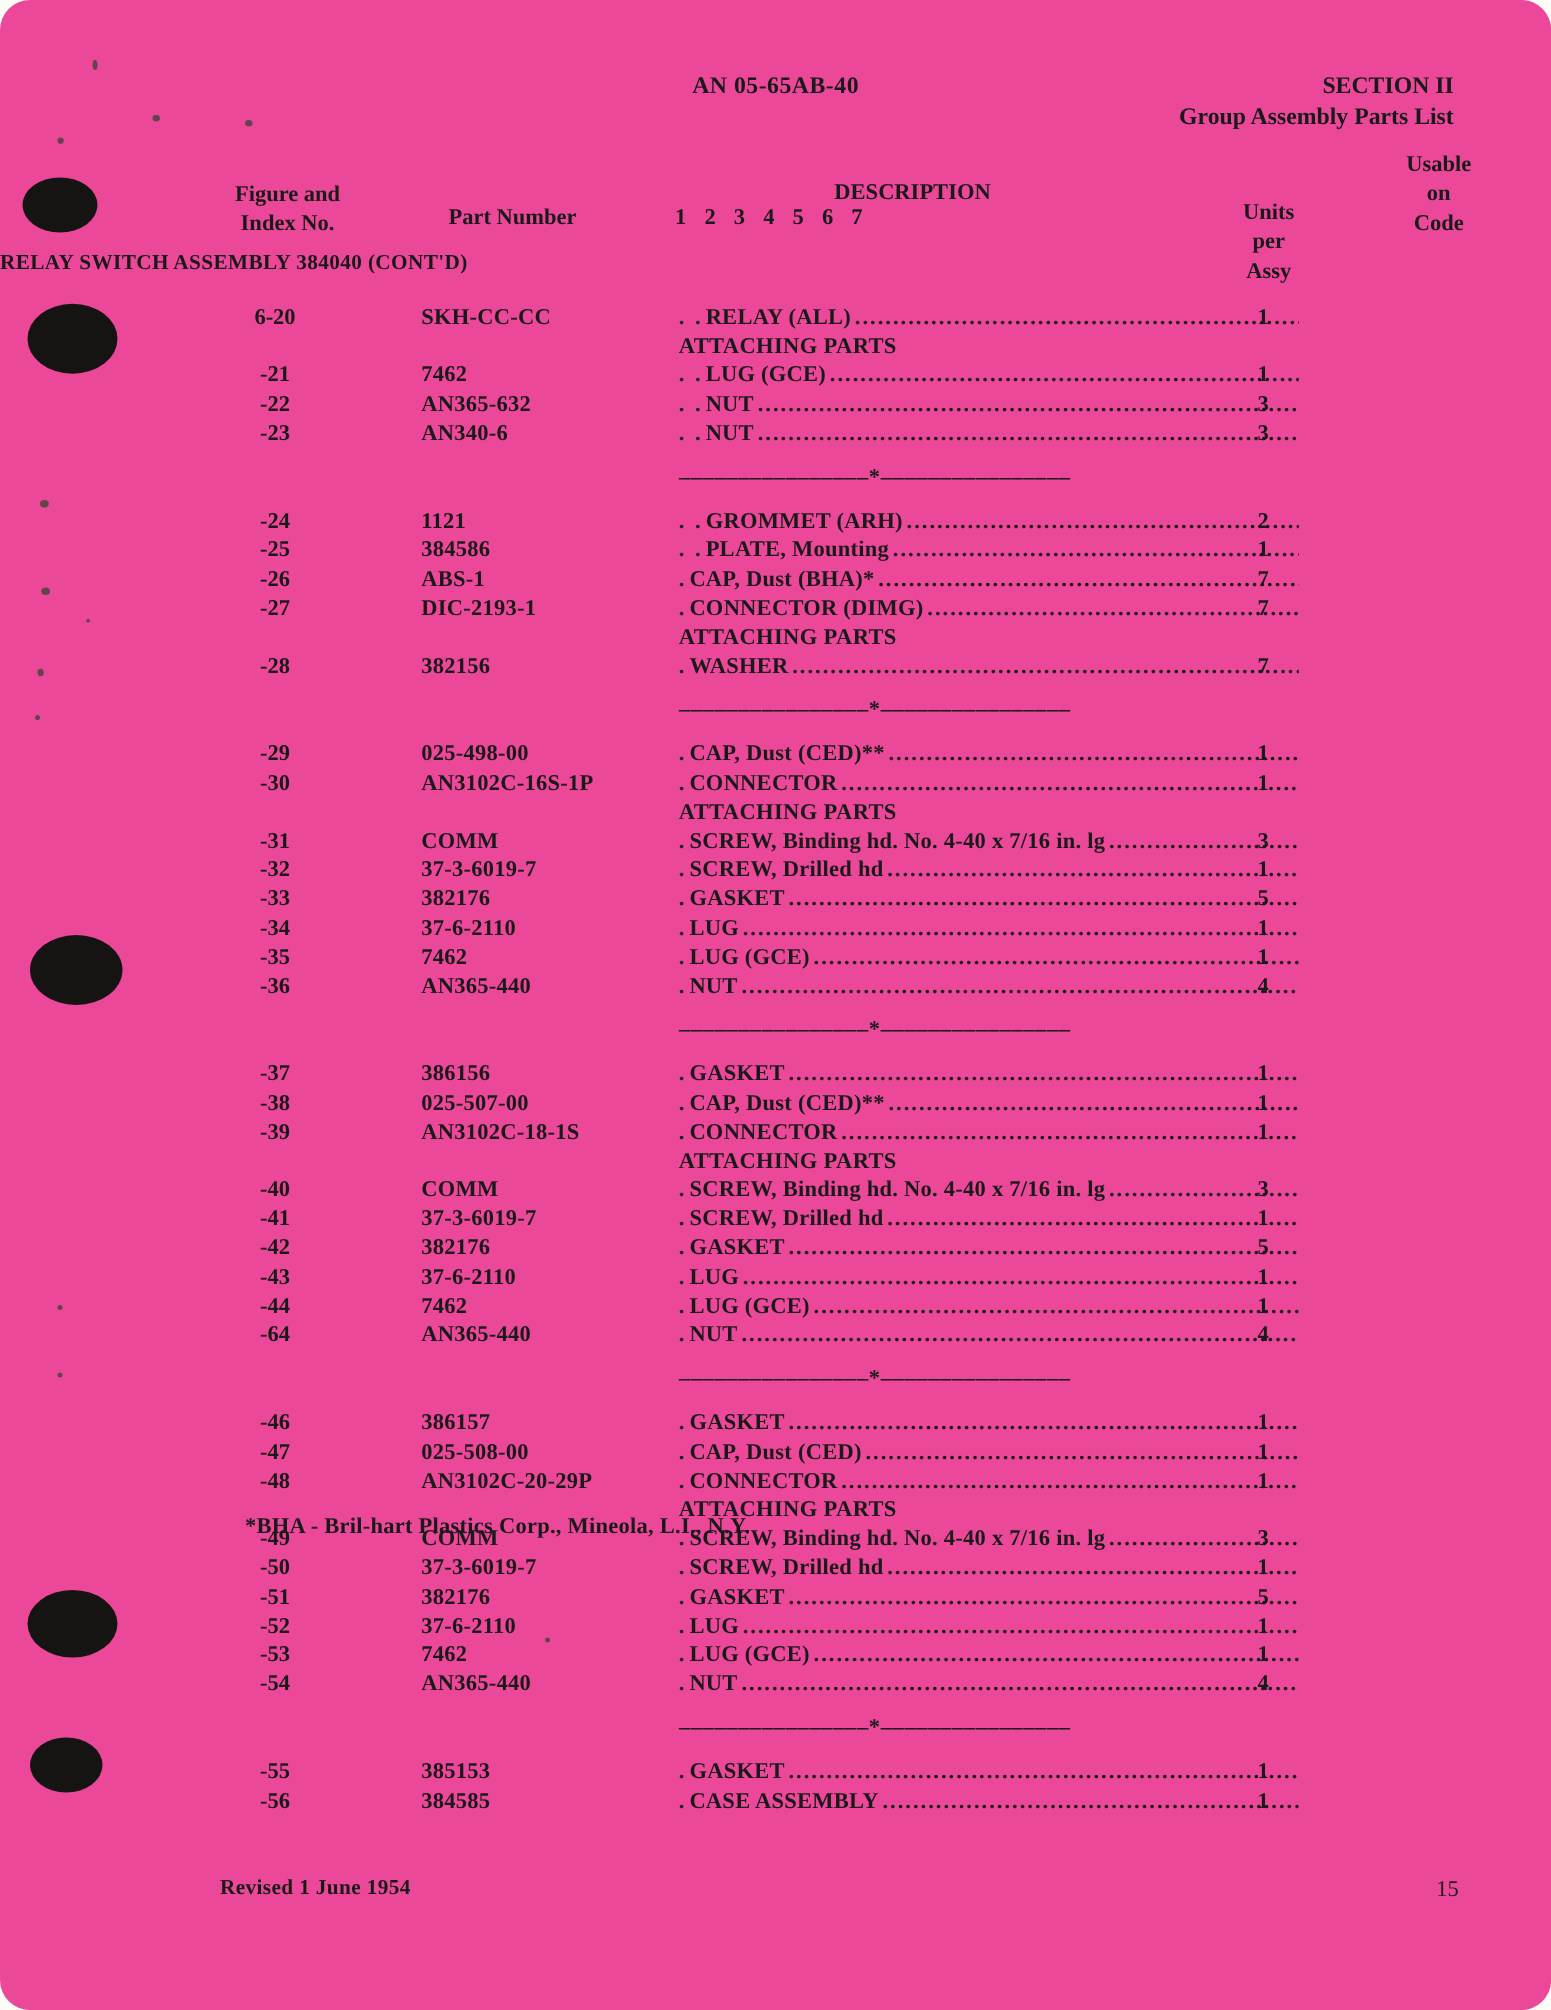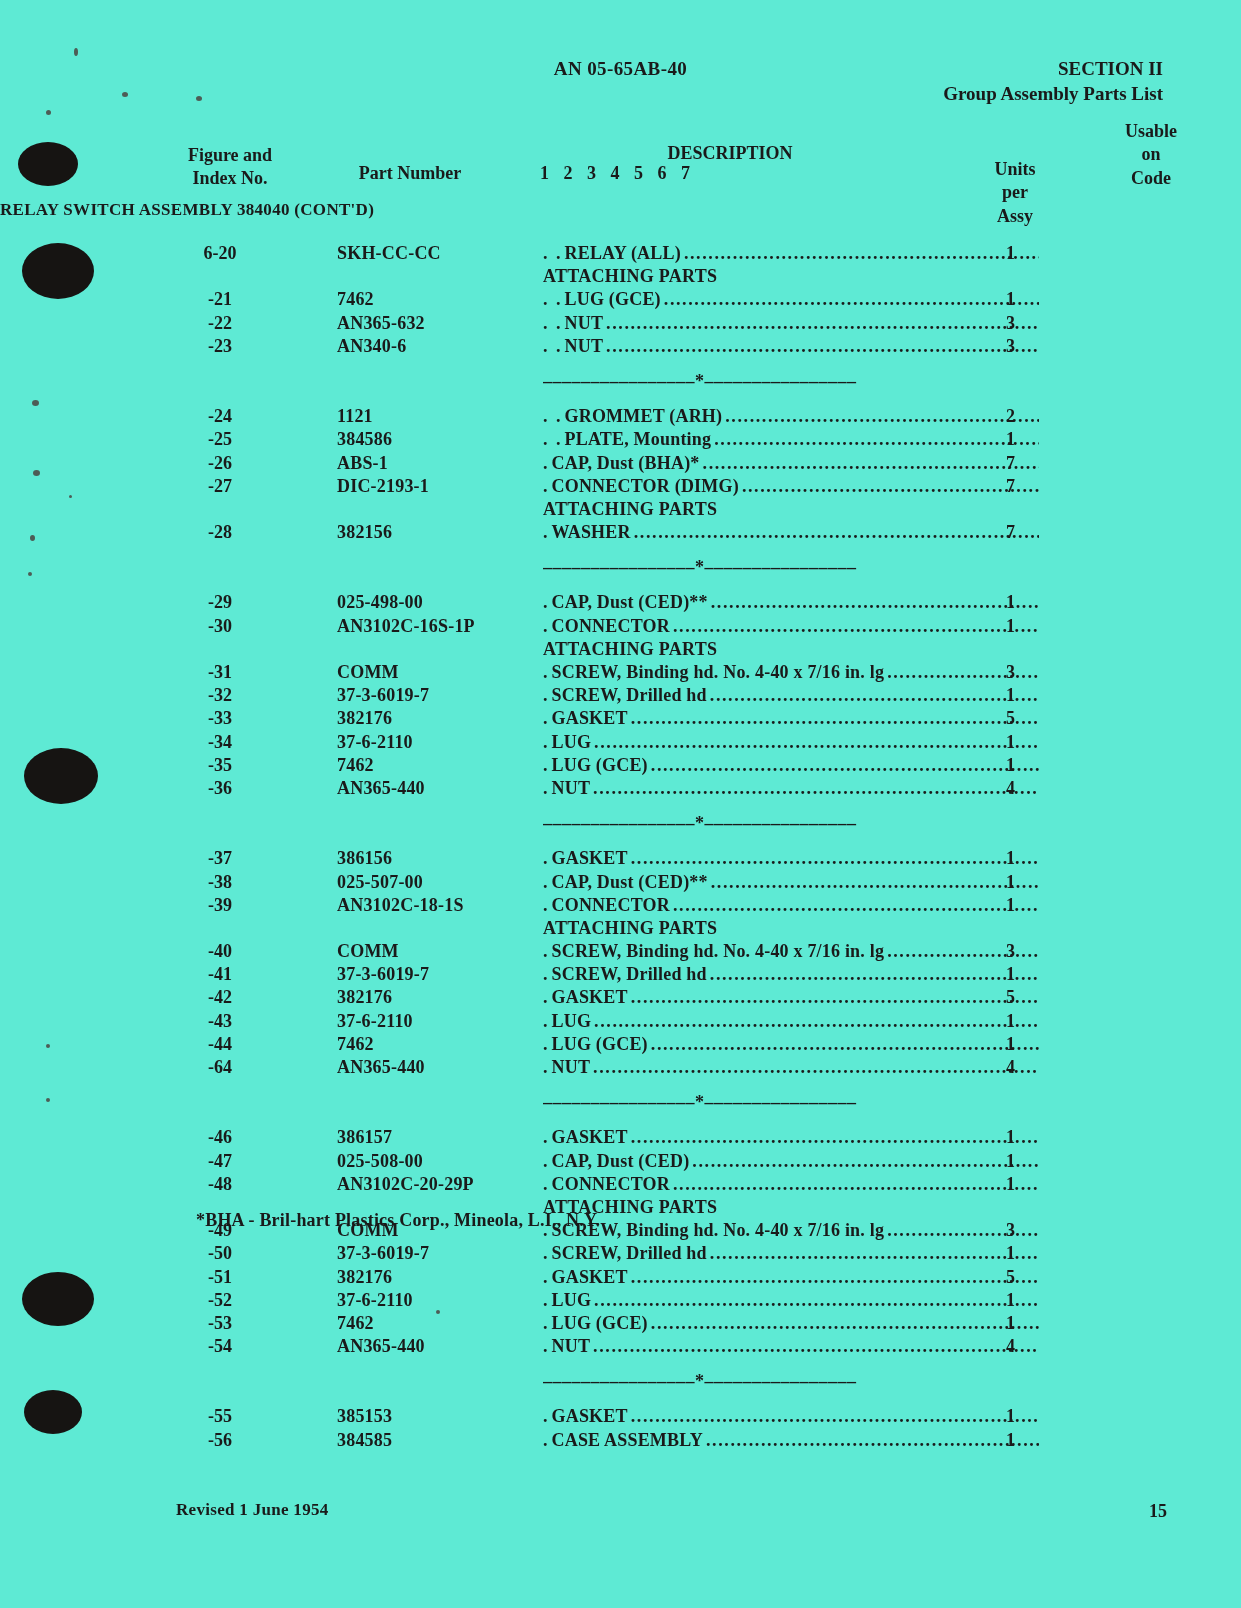--- a/index.html
+++ b/index.html
@@ -4,24 +4,25 @@
 <style>
   html, body {
     margin: 0;
     padding: 0;
     background: #fdfdf8;
   }
   .page {
     position: relative;
     width: 1241px;
     height: 1608px;
-    background: #5eead4;
+    background: #ec4899;
     font-family: "Liberation Serif", serif;
     color: #1a1a1a;
     overflow: hidden;
+    border-radius: 24px;
   }
 
   
   .hole {
     position: absolute;
     background: #161412;
     border-radius: 50%;
   }
   .speck {
     position: absolute;
@@ -171,21 +172,21 @@
     bottom: 88px;
     font-size: 17px;
     font-weight: bold;
     letter-spacing: .3px;
   }
   .pageno {
     position: absolute;
     right: 74px;
     bottom: 86px;
     font-size: 18px;
-    font-weight: bold;
+    font-weight: normal;
   }
 </style>
 </head>
 <body>
 
 <div class="page">
 
   <div class="hole" style="left:18px;  top:142px; width:60px;  height:44px;"></div>
   <div class="hole" style="left:22px;  top:243px; width:72px;  height:56px;"></div>
   <div class="hole" style="left:24px;  top:748px; width:74px;  height:56px;"></div>

